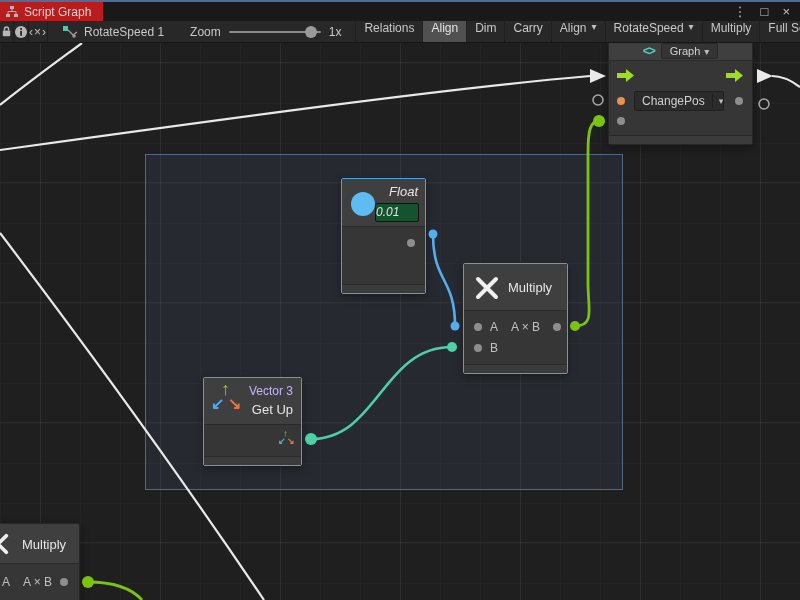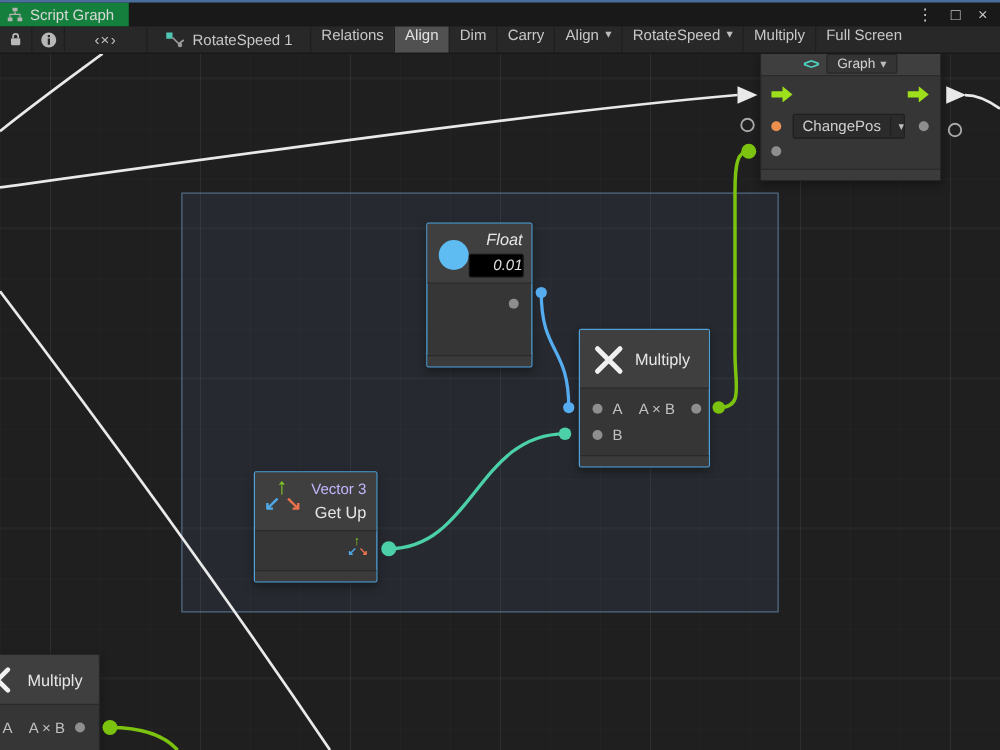--- a/index.html
+++ b/index.html
@@ -10,21 +10,21 @@
     position:relative; width:800px; height:600px;
   }
   
   .accent-line { position:absolute; top:0; left:0; width:800px; height:2px; background:#4a6f9d; z-index:20; }
   .tabbar {
     position:absolute; top:2px; left:0; width:800px; height:19px;
     background:#191919; display:flex; align-items:stretch; z-index:19;
   }
   .tab {
     display:flex; align-items:center; gap:6px; padding:0 12px 0 6px;
-    background:#15803d; color:#d8d8d8; font-size:12px;
+    background:#b91c1c; color:#d8d8d8; font-size:12px;
   }
   .win-controls { margin-left:auto; display:flex; align-items:center; gap:14px; padding-right:10px; color:#c4c4c4; font-size:13px; }
   .win-controls span { cursor:default; }
   
   .toolbar {
     position:absolute; top:21px; left:0; width:800px; height:22px;
     background:#282828; border-bottom:1px solid #161616;
     display:flex; align-items:center; z-index:18; white-space:nowrap; overflow:hidden;
   }
   .tb-icon-btn { width:26px; height:22px; display:flex; align-items:center; justify-content:center; border-right:1px solid #1e1e1e; }
@@ -71,22 +71,22 @@
     position:absolute; display:flex; align-items:center; background:#2b2b2b;
     border:1px solid #1f1f1f; border-radius:2px; color:#cfcfcf; font-size:12px; overflow:hidden;
   }
   .dropdown .dd-text { padding:2px 7px; flex:1; text-align:center; }
   .dropdown .dd-caret { padding:2px 6px; border-left:1px solid #1f1f1f; font-size:9px; color:#bdbdbd; }
   .hdr-dd { display:inline-flex; align-items:center; gap:4px; background:#343434; border:1px solid #272727; border-radius:2px; padding:1px 8px; color:#d2d2d2; font-size:11px; }
   .graph-glyph { color:#4fd6c7; font-weight:bold; font-size:12px; letter-spacing:-1px; }
   .flow-arrow { position:absolute; }
   .node-title { color:#e6e6e6; font-size:13px; }
   .value-box {
-    position:absolute; background:#000000; border:1px solid #121212; border-radius:2px;
-    color:#e0e0e0; font-size:12px; text-align:right; line-height:17px;
+    position:absolute; background:#14532d; border:1px solid #121212; border-radius:2px;
+    color:#e0e0e0; font-size:12px; text-align:left; line-height:17px;
   }
   .vec-icon { line-height:1; }
 </style>
 </head>
 <body>
 
 <div class="accent-line"></div>
 
 <div class="tabbar">
   <div class="tab">
@@ -123,20 +123,27 @@
     <span>‹×›</span>
   </div>
   <div class="rotgroup">
     <svg width="16" height="14" viewBox="0 0 16 14">
       <rect x="1" y="1" width="5" height="5" fill="#4fc6b4"></rect>
       <path d="M6 5 L11 10 M11 10 L15 7" stroke="#9a9a9a" stroke-width="1.4" fill="none"></path>
       <circle cx="12" cy="11" r="1.8" fill="#9a9a9a"></circle>
     </svg>
     <span>RotateSpeed 1</span>
   </div>
+  <div class="zoomgroup">
+    <span>Zoom</span>
+    <div class="zoom-track">
+      <div class="zoom-handle"></div>
+    </div>
+    <span>1x</span>
+  </div>
   <div class="tb-buttons">
     <div class="tb-btn">
         <span>Relations</span>
       </div>
     <div class="tb-btn active">
         <span>Align</span>
       </div>
     <div class="tb-btn">
         <span>Dim</span>
       </div>

